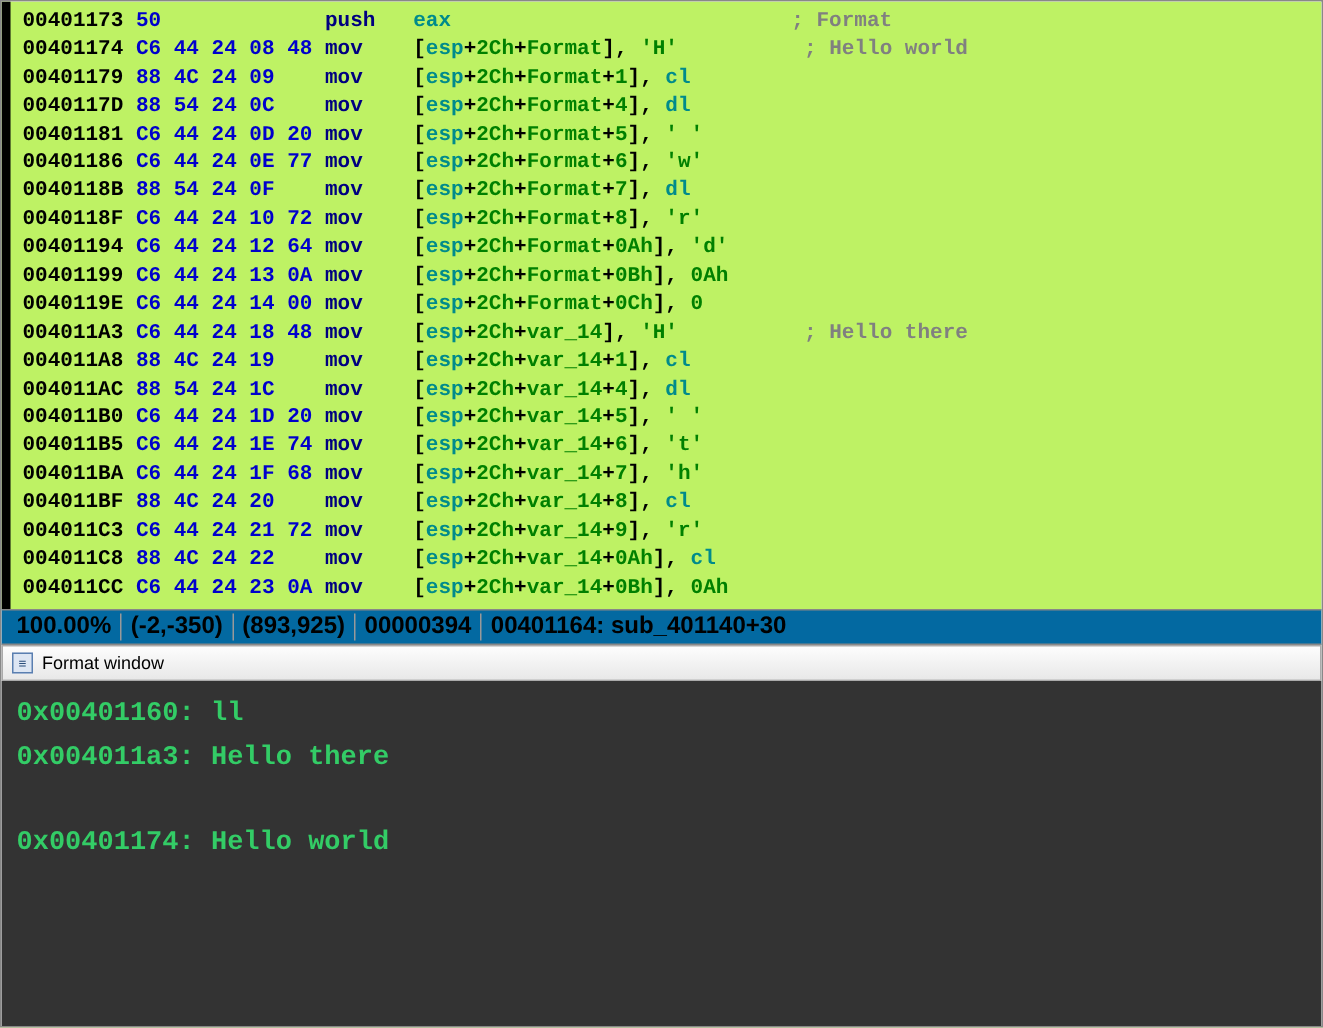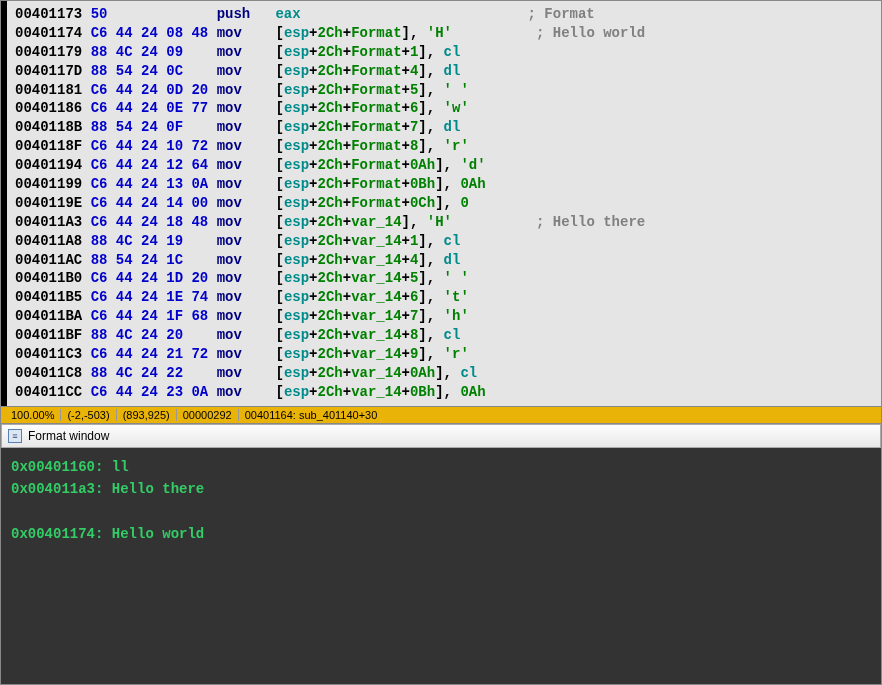--- a/index.html
+++ b/index.html
@@ -9,46 +9,46 @@
     font-weight: bold;
     background: #ffffff;
     width: 882px;
     height: 685px;
     overflow: hidden;
     border: 1px solid #888;
     display: flex;
     flex-direction: column;
   }
   .disasm {
-    background: #e5e5e5;
+    background: #bef264;
     padding: 4px 8px;
     flex: 0 0 auto;
     overflow: hidden;
     line-height: 1.35;
     white-space: pre;
     border-left: 6px solid #000;
   }
   .disasm .row { display: block; }
   .addr { color: #000; }
   .bytes { color: #0000cc; }
   .mnem { color: #000080; }
   .reg { color: #008b8b; }
   .num { color: #008000; font-weight: bold; }
   .sym { color: #008000; font-weight: bold; }
   .char { color: #008000; font-weight: bold; }
   .cmt { color: #808080; font-style: normal; }
   .punct { color: #000; }
   .statusbar {
-    background: #eab308;
+    background: #0369a1;
     border-top: 1px solid #888;
     border-bottom: 1px solid #888;
     padding: 2px 4px;
     font-family: "Segoe UI", Tahoma, sans-serif;
-    font-size: 11px;
-    font-weight: normal;
+    font-size: 16px;
+    font-weight: bold;
     color: #000;
     display: flex;
     gap: 0;
     flex: 0 0 auto;
   }
   .statusbar span {
     border-right: 1px solid #999;
     padding: 0 6px;
   }
   .panel-header {
@@ -72,35 +72,35 @@
     font-size: 9px;
     color: #2a4d7a;
   }
   .output {
     background: #333333;
     color: #33cc66;
     flex: 1 1 auto;
     padding: 8px 10px;
     font-family: "Courier New", monospace;
     font-weight: bold;
-    font-size: 14px;
+    font-size: 18px;
     white-space: pre;
     line-height: 1.6;
   }
 </style>
 </head>
 <body>
 
 <div class="disasm" id="disasm-view"><span class="row"><span class="addr">00401173</span> <span class="bytes">50            </span> <span class="mnem">push   </span><span class="reg">eax</span>                           <span class="cmt">; Format</span></span><span class="row"><span class="addr">00401174</span> <span class="bytes">C6 44 24 08 48</span> <span class="mnem">mov    </span><span class="punct">[</span><span class="reg">esp</span><span class="punct">+</span><span class="num">2Ch</span><span class="punct">+</span><span class="sym">Format</span><span class="punct">], </span><span class="char">'H'</span>         <span class="cmt"> ; Hello world</span></span><span class="row"><span class="addr">00401179</span> <span class="bytes">88 4C 24 09   </span> <span class="mnem">mov    </span><span class="punct">[</span><span class="reg">esp</span><span class="punct">+</span><span class="num">2Ch</span><span class="punct">+</span><span class="sym">Format</span><span class="punct">+</span><span class="num">1</span><span class="punct">], </span><span class="reg">cl</span></span><span class="row"><span class="addr">0040117D</span> <span class="bytes">88 54 24 0C   </span> <span class="mnem">mov    </span><span class="punct">[</span><span class="reg">esp</span><span class="punct">+</span><span class="num">2Ch</span><span class="punct">+</span><span class="sym">Format</span><span class="punct">+</span><span class="num">4</span><span class="punct">], </span><span class="reg">dl</span></span><span class="row"><span class="addr">00401181</span> <span class="bytes">C6 44 24 0D 20</span> <span class="mnem">mov    </span><span class="punct">[</span><span class="reg">esp</span><span class="punct">+</span><span class="num">2Ch</span><span class="punct">+</span><span class="sym">Format</span><span class="punct">+</span><span class="num">5</span><span class="punct">], </span><span class="char">' '</span></span><span class="row"><span class="addr">00401186</span> <span class="bytes">C6 44 24 0E 77</span> <span class="mnem">mov    </span><span class="punct">[</span><span class="reg">esp</span><span class="punct">+</span><span class="num">2Ch</span><span class="punct">+</span><span class="sym">Format</span><span class="punct">+</span><span class="num">6</span><span class="punct">], </span><span class="char">'w'</span></span><span class="row"><span class="addr">0040118B</span> <span class="bytes">88 54 24 0F   </span> <span class="mnem">mov    </span><span class="punct">[</span><span class="reg">esp</span><span class="punct">+</span><span class="num">2Ch</span><span class="punct">+</span><span class="sym">Format</span><span class="punct">+</span><span class="num">7</span><span class="punct">], </span><span class="reg">dl</span></span><span class="row"><span class="addr">0040118F</span> <span class="bytes">C6 44 24 10 72</span> <span class="mnem">mov    </span><span class="punct">[</span><span class="reg">esp</span><span class="punct">+</span><span class="num">2Ch</span><span class="punct">+</span><span class="sym">Format</span><span class="punct">+</span><span class="num">8</span><span class="punct">], </span><span class="char">'r'</span></span><span class="row"><span class="addr">00401194</span> <span class="bytes">C6 44 24 12 64</span> <span class="mnem">mov    </span><span class="punct">[</span><span class="reg">esp</span><span class="punct">+</span><span class="num">2Ch</span><span class="punct">+</span><span class="sym">Format</span><span class="punct">+</span><span class="num">0Ah</span><span class="punct">], </span><span class="char">'d'</span></span><span class="row"><span class="addr">00401199</span> <span class="bytes">C6 44 24 13 0A</span> <span class="mnem">mov    </span><span class="punct">[</span><span class="reg">esp</span><span class="punct">+</span><span class="num">2Ch</span><span class="punct">+</span><span class="sym">Format</span><span class="punct">+</span><span class="num">0Bh</span><span class="punct">], </span><span class="num">0Ah</span></span><span class="row"><span class="addr">0040119E</span> <span class="bytes">C6 44 24 14 00</span> <span class="mnem">mov    </span><span class="punct">[</span><span class="reg">esp</span><span class="punct">+</span><span class="num">2Ch</span><span class="punct">+</span><span class="sym">Format</span><span class="punct">+</span><span class="num">0Ch</span><span class="punct">], </span><span class="num">0</span></span><span class="row"><span class="addr">004011A3</span> <span class="bytes">C6 44 24 18 48</span> <span class="mnem">mov    </span><span class="punct">[</span><span class="reg">esp</span><span class="punct">+</span><span class="num">2Ch</span><span class="punct">+</span><span class="sym">var_14</span><span class="punct">], </span><span class="char">'H'</span>         <span class="cmt"> ; Hello there</span></span><span class="row"><span class="addr">004011A8</span> <span class="bytes">88 4C 24 19   </span> <span class="mnem">mov    </span><span class="punct">[</span><span class="reg">esp</span><span class="punct">+</span><span class="num">2Ch</span><span class="punct">+</span><span class="sym">var_14</span><span class="punct">+</span><span class="num">1</span><span class="punct">], </span><span class="reg">cl</span></span><span class="row"><span class="addr">004011AC</span> <span class="bytes">88 54 24 1C   </span> <span class="mnem">mov    </span><span class="punct">[</span><span class="reg">esp</span><span class="punct">+</span><span class="num">2Ch</span><span class="punct">+</span><span class="sym">var_14</span><span class="punct">+</span><span class="num">4</span><span class="punct">], </span><span class="reg">dl</span></span><span class="row"><span class="addr">004011B0</span> <span class="bytes">C6 44 24 1D 20</span> <span class="mnem">mov    </span><span class="punct">[</span><span class="reg">esp</span><span class="punct">+</span><span class="num">2Ch</span><span class="punct">+</span><span class="sym">var_14</span><span class="punct">+</span><span class="num">5</span><span class="punct">], </span><span class="char">' '</span></span><span class="row"><span class="addr">004011B5</span> <span class="bytes">C6 44 24 1E 74</span> <span class="mnem">mov    </span><span class="punct">[</span><span class="reg">esp</span><span class="punct">+</span><span class="num">2Ch</span><span class="punct">+</span><span class="sym">var_14</span><span class="punct">+</span><span class="num">6</span><span class="punct">], </span><span class="char">'t'</span></span><span class="row"><span class="addr">004011BA</span> <span class="bytes">C6 44 24 1F 68</span> <span class="mnem">mov    </span><span class="punct">[</span><span class="reg">esp</span><span class="punct">+</span><span class="num">2Ch</span><span class="punct">+</span><span class="sym">var_14</span><span class="punct">+</span><span class="num">7</span><span class="punct">], </span><span class="char">'h'</span></span><span class="row"><span class="addr">004011BF</span> <span class="bytes">88 4C 24 20   </span> <span class="mnem">mov    </span><span class="punct">[</span><span class="reg">esp</span><span class="punct">+</span><span class="num">2Ch</span><span class="punct">+</span><span class="sym">var_14</span><span class="punct">+</span><span class="num">8</span><span class="punct">], </span><span class="reg">cl</span></span><span class="row"><span class="addr">004011C3</span> <span class="bytes">C6 44 24 21 72</span> <span class="mnem">mov    </span><span class="punct">[</span><span class="reg">esp</span><span class="punct">+</span><span class="num">2Ch</span><span class="punct">+</span><span class="sym">var_14</span><span class="punct">+</span><span class="num">9</span><span class="punct">], </span><span class="char">'r'</span></span><span class="row"><span class="addr">004011C8</span> <span class="bytes">88 4C 24 22   </span> <span class="mnem">mov    </span><span class="punct">[</span><span class="reg">esp</span><span class="punct">+</span><span class="num">2Ch</span><span class="punct">+</span><span class="sym">var_14</span><span class="punct">+</span><span class="num">0Ah</span><span class="punct">], </span><span class="reg">cl</span></span><span class="row"><span class="addr">004011CC</span> <span class="bytes">C6 44 24 23 0A</span> <span class="mnem">mov    </span><span class="punct">[</span><span class="reg">esp</span><span class="punct">+</span><span class="num">2Ch</span><span class="punct">+</span><span class="sym">var_14</span><span class="punct">+</span><span class="num">0Bh</span><span class="punct">], </span><span class="num">0Ah</span></span></div>
 
 <div class="statusbar">
   <span>100.00%</span>
-  <span>(-2,-503)</span>
+  <span>(-2,-350)</span>
   <span>(893,925)</span>
-  <span>00000292</span>
+  <span>00000394</span>
   <span style="border-right:none;">00401164: sub_401140+30</span>
 </div>
 
 <div class="panel-header">
   <span class="icon">≡</span>
   <span>Format window</span>
 </div>
 
 <div class="output" id="output-view">0x00401160: ll
 0x004011a3: Hello there

